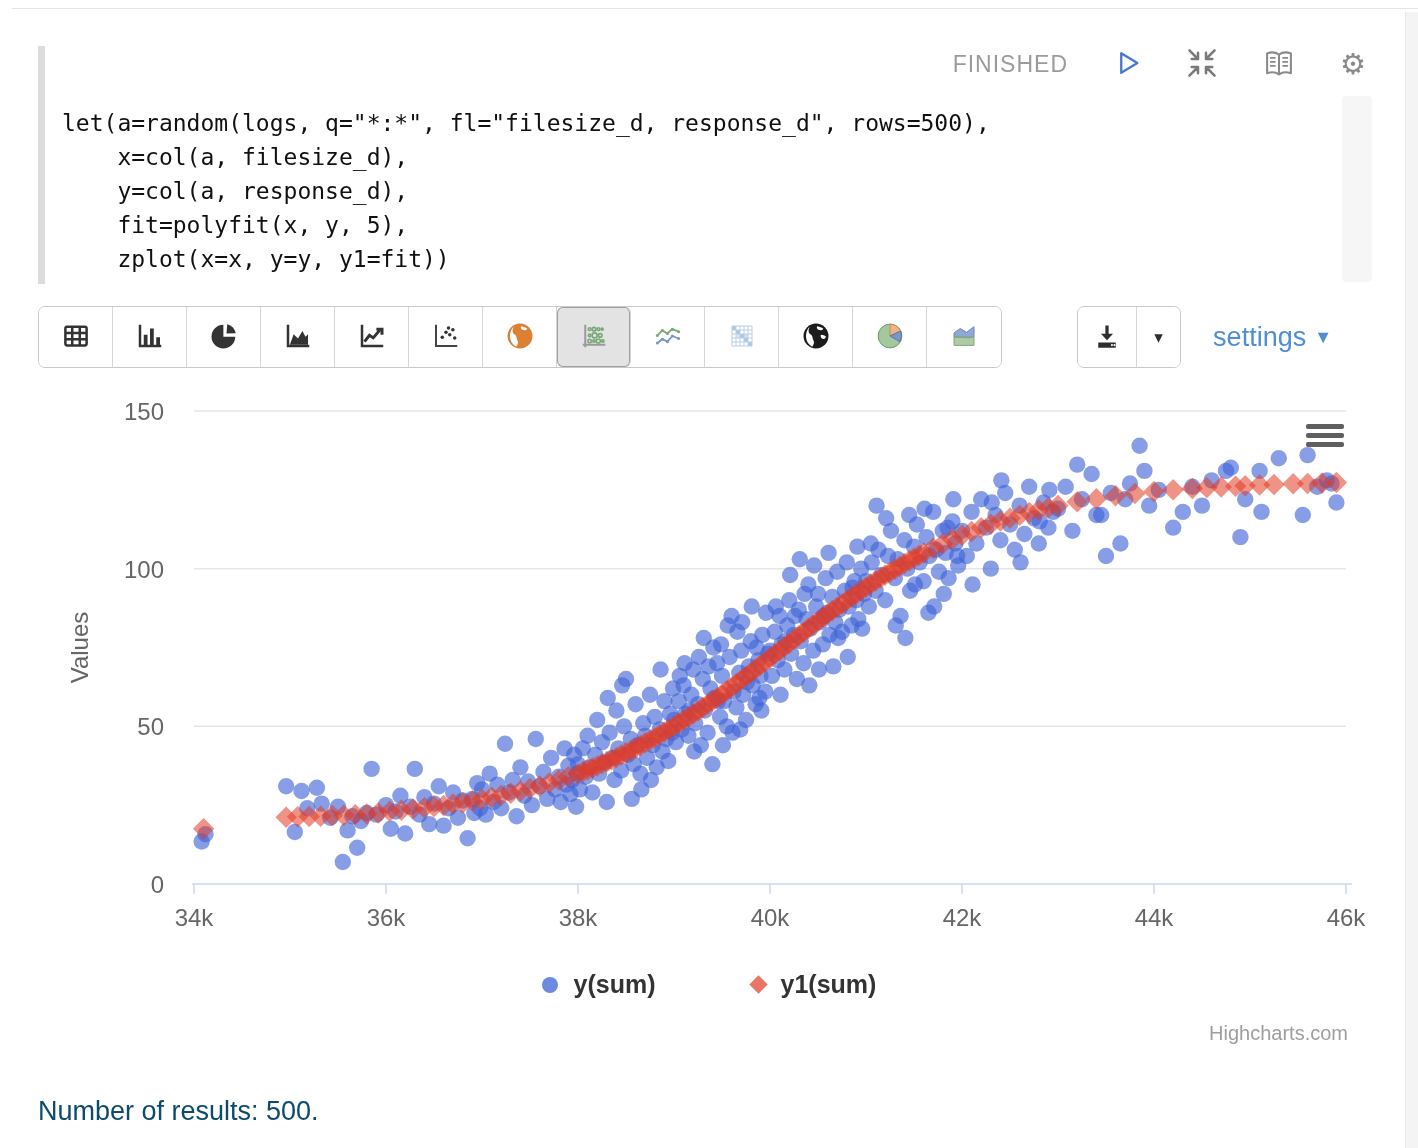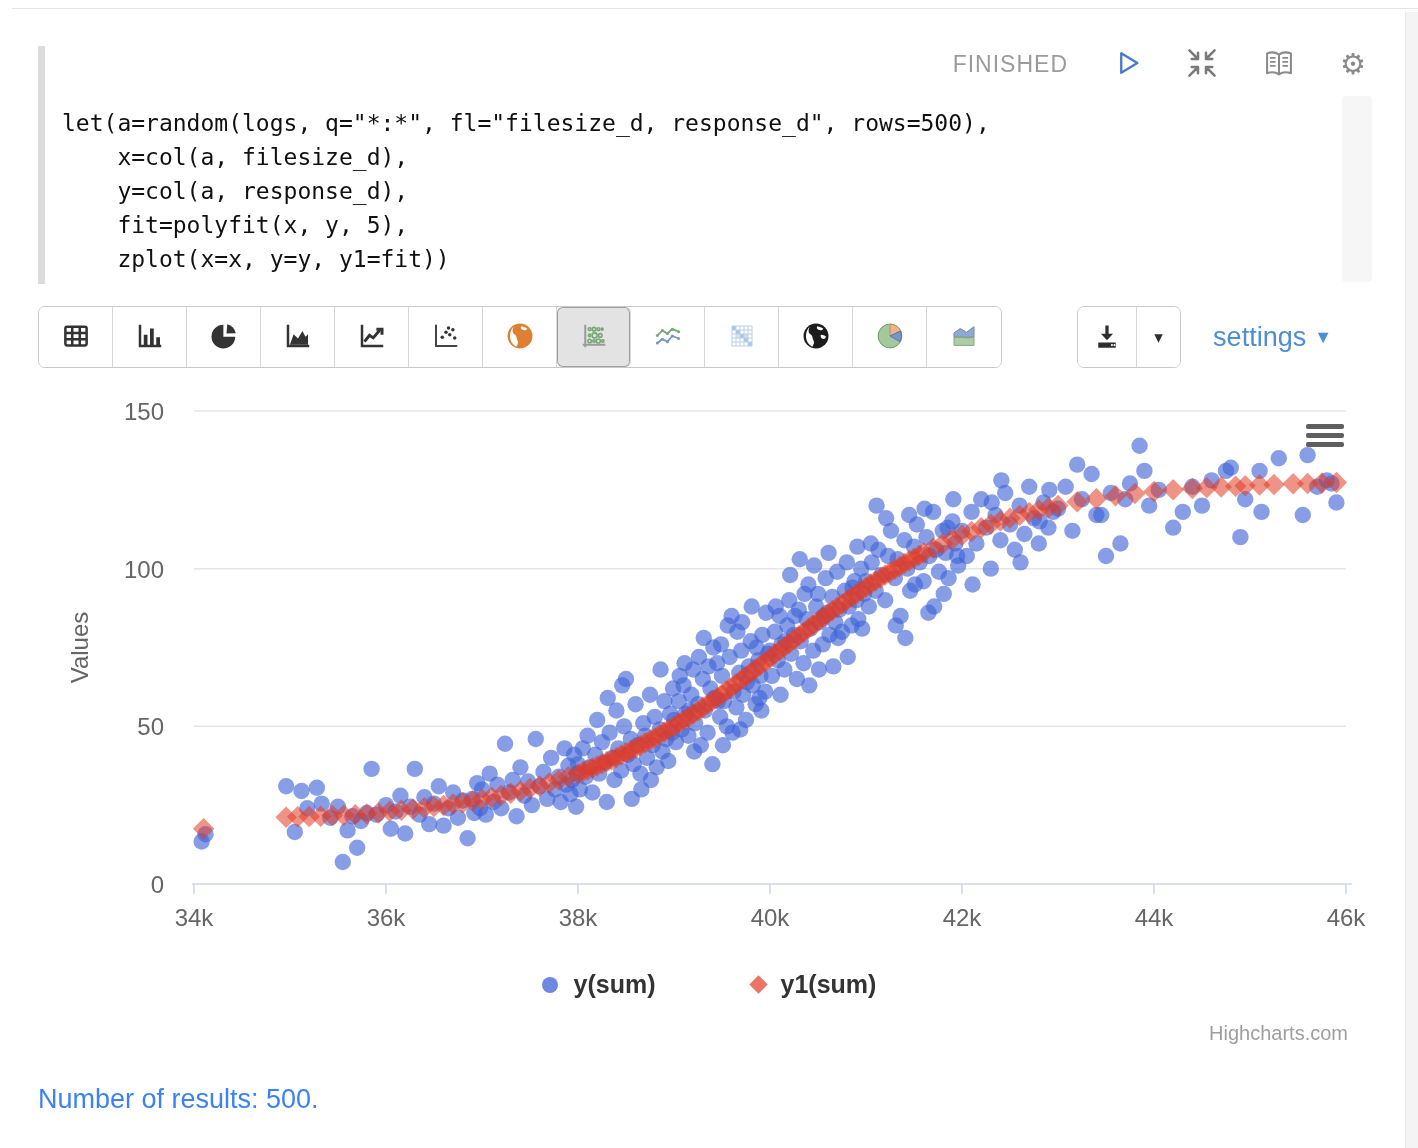--- a/index.html
+++ b/index.html
@@ -758,13 +758,13 @@
       <span class="legend-label">y(sum)</span>
     </div>
     <div class="legend-item">
       <span class="legend-marker-diamond" id="lm1" style="background: rgb(226, 59, 36);"></span>
       <span class="legend-label">y1(sum)</span>
     </div>
   </div>
   <div class="credits">Highcharts.com</div>
 </div>
 
-<div class="results-line" style="color: #3b82f6;">Number of results: 500.</div>
+<div class="results-line" style="color: #0c4a6e; margin-top: 12px;">Number of results: 500.</div>
 
 </body></html>

